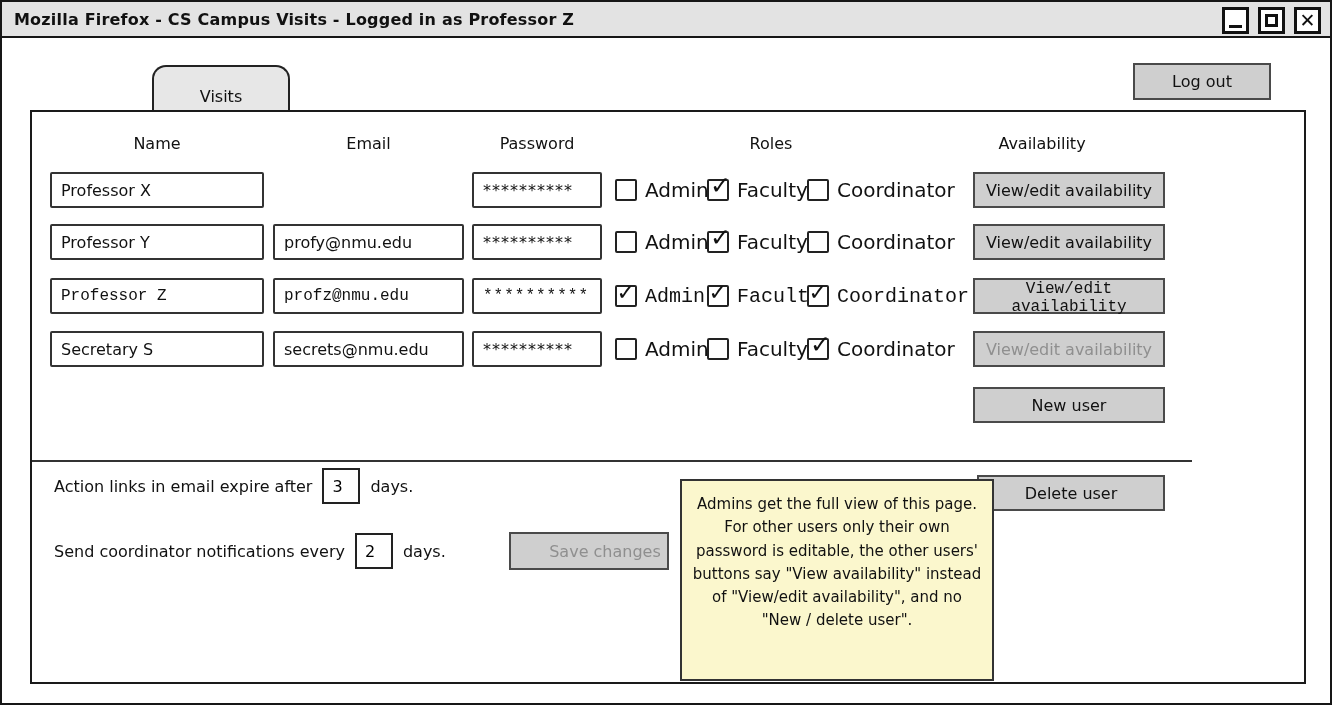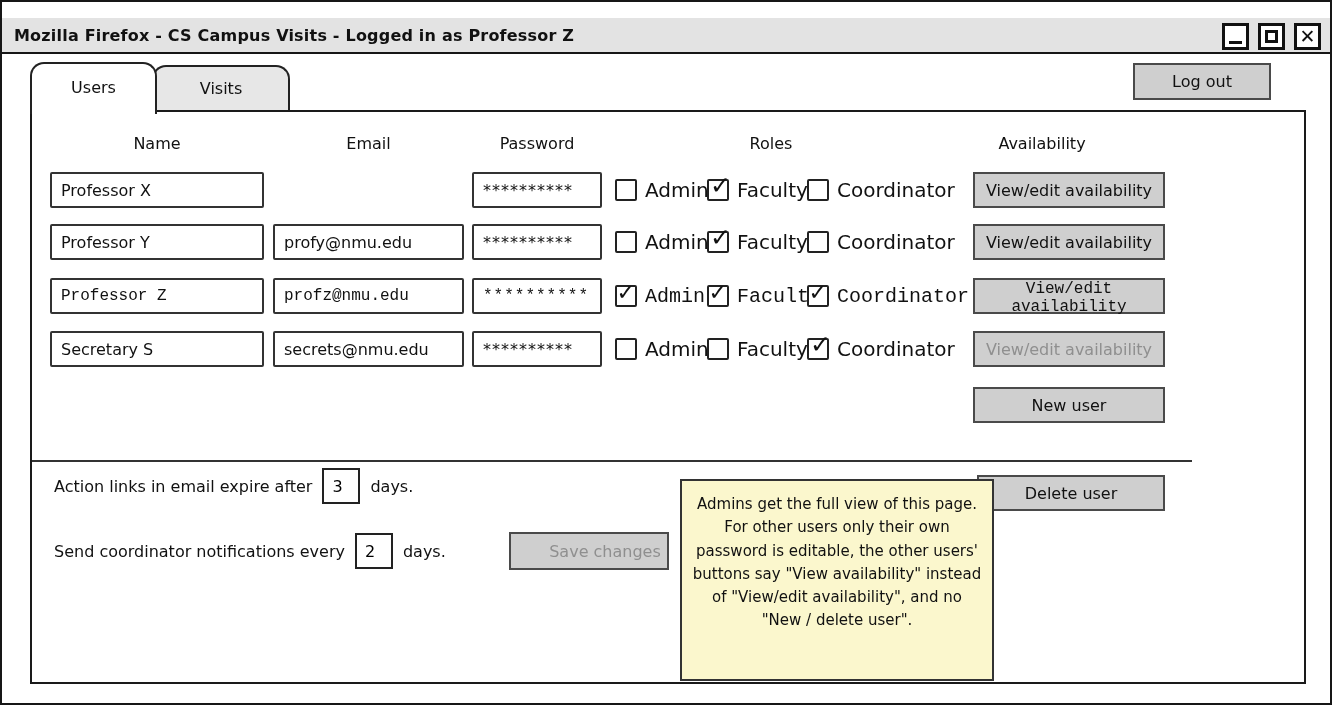--- a/index.html
+++ b/index.html
@@ -2,32 +2,32 @@
 <html><head>
 <meta charset="utf-8">
 <style>
   * { margin:0; padding:0; box-sizing:border-box; }
   html,body { width:1332px; height:705px; background:#fff; }
   body { font-family:"DejaVu Sans","Liberation Sans",sans-serif; color:#111; }
 
   .window { position:relative; width:1332px; height:705px; border:2px solid #161616; background:#fff; overflow:hidden; }
 
   
-  .titlebar { position:absolute; left:0; top:0; width:100%; height:36px; background:#e3e3e3; border-bottom:2px solid #161616;margin-top:16px; }
+  .titlebar { position:absolute; left:0; top:0; width:100%; height:36px; background:#e3e3e3; border-bottom:2px solid #161616; }
   .titlebar .title { position:absolute; left:12px; top:8px; font-size:16px; font-weight:600; letter-spacing:.2px; }
   .win-controls { position:absolute; right:9px; top:5px; display:flex; gap:9px; }
   .win-btn { width:27px; height:27px; background:#fff; border:3px solid #111; display:flex; align-items:center; justify-content:center; position:relative; cursor:default; }
   .glyph-min { position:absolute; bottom:3px; left:4px; width:13px; height:3px; background:#111; }
   .glyph-max { width:13px; height:13px; border:3px solid #111; }
   .glyph-close { font-size:19px; font-weight:700; line-height:1; }
 
   
   .tab { position:absolute; border:2px solid #222; border-bottom:none; border-radius:14px 14px 0 0; text-align:center; font-size:16px; }
   .tab-users { left:28px; top:60px; width:127px; height:52px; background:#fff; z-index:3; padding-top:14px; }
-  .tab-visits { left:150px; top:63px; width:138px; height:45px; background:#e7e7e7; z-index:1; padding-top:12px; }
+  .tab-visits { left:150px; top:63px; width:138px; height:45px; background:#e7e7e7; z-index:1; padding-top:20px; }
 
   .btn { background:#cfcfcf; border:2px solid #4a4a4a; font-size:16px; color:#111; font-family:inherit; cursor:pointer; }
   .btn.disabled { color:#8f8f8f; cursor:default; }
   .logout-btn { position:absolute; left:1131px; top:61px; width:138px; height:37px; z-index:3; }
 
   
   .panel { position:absolute; left:28px; top:108px; width:1276px; height:574px; border:2px solid #1a1a1a; background:#fff; z-index:2; }
 
   .col-header { position:absolute; top:22px; font-size:16px; text-align:center; }
   .h-name { left:18px; width:214px; }
@@ -77,21 +77,20 @@
         </div>
       <div class="win-btn">
           <span class="glyph-max"></span>
         </div>
       <div class="win-btn">
           <span class="glyph-close">✕</span>
         </div>
     </div>
   </div>
 
-  <div class="tab tab-users">Users</div>
   <div class="tab tab-visits">Visits</div>
   <button class="btn logout-btn">Log out</button>
 
   <div class="panel">
 
     <div class="col-header h-name">Name</div>
     <div class="col-header h-email">Email</div>
     <div class="col-header h-password">Password</div>
     <div class="col-header h-roles">Roles</div>
     <div class="col-header h-availability">Availability</div>

